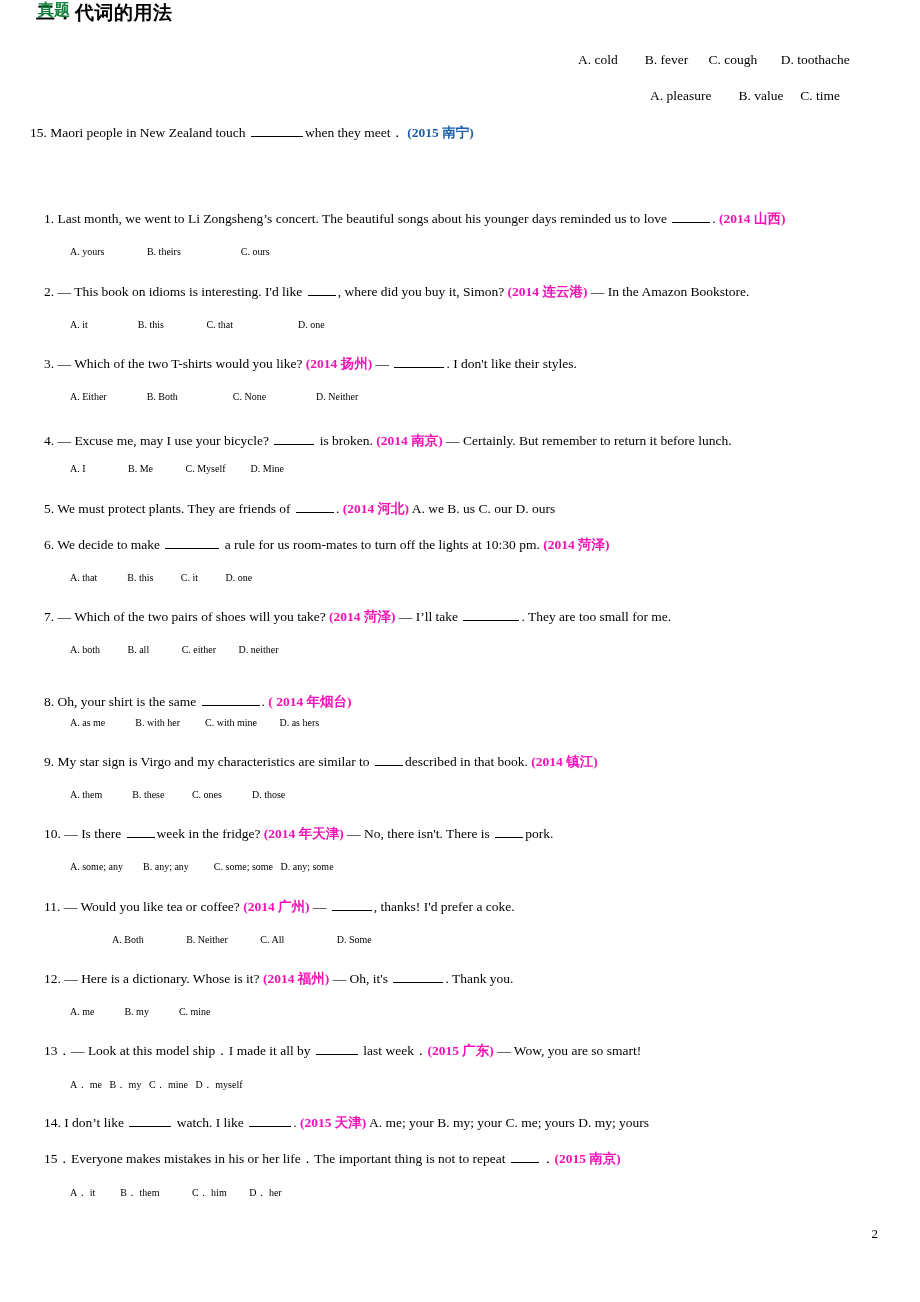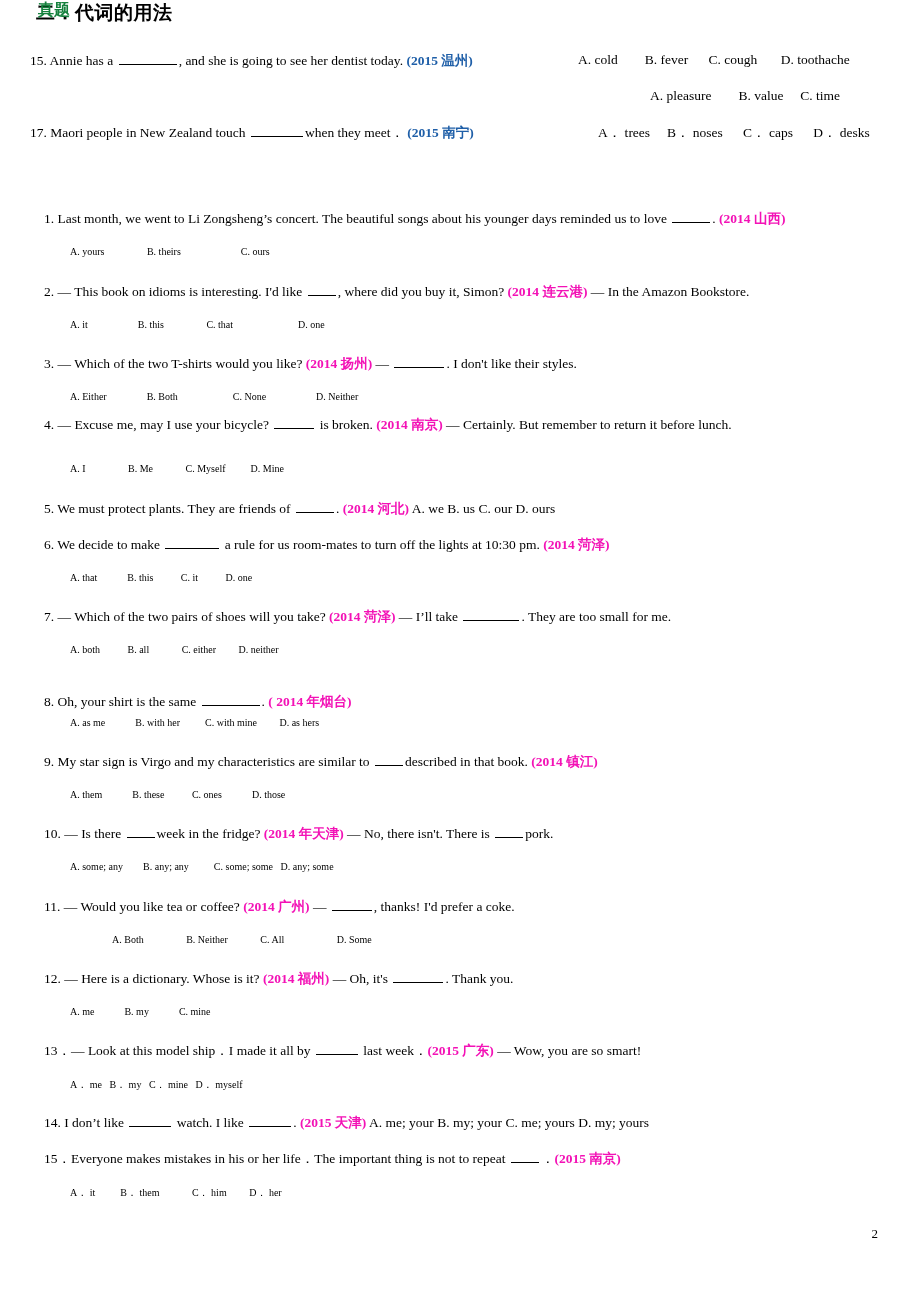--- a/index.html
+++ b/index.html
@@ -100,43 +100,41 @@
     color: #000;
   }
 </style>
 </head>
 <body>
 
 <div class="page">
 
   <div id="top-rows">
       <div class="toprow" style="top: 52px;">
-        <div class="left stem"><span>15. Annie has a </span><span class="blank" style="width: 58px;"></span><span>, and she is going to see her dentist today. </span><span class="tag-blue">(2015 温州)</span></div>
         <div class="right opts" style="left: 548px;">A. cold        B. fever      C. cough       D. toothache</div>
       </div>
       <div class="toprow" style="top: 88px;">
         <div class="right opts" style="left: 620px;">A. pleasure        B. value     C. time</div>
       </div>
       <div class="toprow" style="top: 124px;">
-        <div class="left stem"><span>17.  Maori people in New Zealand touch </span><span class="blank" style="width: 52px;"></span><span>when they meet． </span><span class="tag-blue">(2015 南宁)</span></div>
-        <div class="right opts" style="left: 568px;">A． trees     B． noses      C． caps      D． desks</div>
+        <div class="left stem"><span>15.  Maori people in New Zealand touch </span><span class="blank" style="width: 52px;"></span><span>when they meet． </span><span class="tag-blue">(2015 南宁)</span></div>
       </div>
     </div>
 
   <div class="sec-title">二．代词的用法</div>
   <div class="sec-sub">真题</div>
 
   <div id="question-list">
       <div class="q" style="top: 210px;"><span>1. Last month, we went to Li Zongsheng’s concert. The beautiful songs about his younger days reminded us to love </span><span class="blank" style="width: 38px;"></span><span>. </span><span class="tag-pink">(2014  山西)</span></div>
       <div class="o" style="top: 246px;">A. yours                 B. theirs                        C. ours</div>
       <div class="q" style="top: 283px;"><span>2. — This book on idioms is interesting. I'd like </span><span class="blank" style="width: 28px;"></span><span>, where did you buy it, Simon? </span><span class="tag-pink">(2014 连云港)</span><span>        — In the Amazon Bookstore.</span></div>
       <div class="o" style="top: 319px;">A. it                    B. this                 C. that                          D. one</div>
       <div class="q" style="top: 355px;"><span>3. — Which of the two T-shirts would you like? </span><span class="tag-pink">(2014 扬州)</span><span>      — </span><span class="blank" style="width: 50px;"></span><span>. I don't like their styles.</span></div>
       <div class="o" style="top: 391px;">A. Either                B. Both                      C. None                    D. Neither</div>
-      <div class="q" style="top: 416px; text-align: right;"><span>4. — Excuse me, may I use your bicycle? </span><span class="blank" style="width: 40px;"></span><span> is broken. </span><span class="tag-pink">(2014 南京)</span><span>     — Certainly. But remember to return it before lunch.</span></div>
+      <div class="q" style="top: 432px; text-align: right;"><span>4. — Excuse me, may I use your bicycle? </span><span class="blank" style="width: 40px;"></span><span> is broken. </span><span class="tag-pink">(2014 南京)</span><span>     — Certainly. But remember to return it before lunch.</span></div>
       <div class="o" style="top: 463px;">A. I                 B. Me             C. Myself          D. Mine</div>
       <div class="q" style="top: 500px;"><span>5. We must protect plants. They are friends of </span><span class="blank" style="width: 38px;"></span><span>. </span><span class="tag-pink">(2014 河北)</span><span>     A. we        B. us         C. our        D. ours</span></div>
       <div class="q" style="top: 536px;"><span>6. We decide to make </span><span class="blank" style="width: 54px;"></span><span> a rule for us room-mates to turn off the lights at 10:30 pm. </span><span class="tag-pink">(2014  菏泽)</span></div>
       <div class="o" style="top: 572px;">A. that            B. this           C. it           D. one</div>
       <div class="q" style="top: 608px;"><span>7. — Which of the two pairs of shoes will you take? </span><span class="tag-pink">(2014  菏泽)</span><span>    — I’ll take </span><span class="blank" style="width: 56px;"></span><span>. They are too small for me.</span></div>
       <div class="o" style="top: 644px;">A. both           B. all             C. either         D. neither</div>
       <div class="q" style="top: 681px; margin-top: 12px;"><span>8. Oh, your shirt is the same </span><span class="blank" style="width: 58px;"></span><span>. </span><span class="tag-pink">( 2014 年烟台)</span></div>
       <div class="o" style="top: 717px;">A. as me            B. with her          C. with mine         D. as hers</div>
       <div class="q" style="top: 753px;"><span>9. My star sign is Virgo and my characteristics are similar to </span><span class="blank" style="width: 28px;"></span><span>described in that book. </span><span class="tag-pink">(2014 镇江)</span></div>
       <div class="o" style="top: 789px;">A. them            B. these           C. ones            D. those</div>

